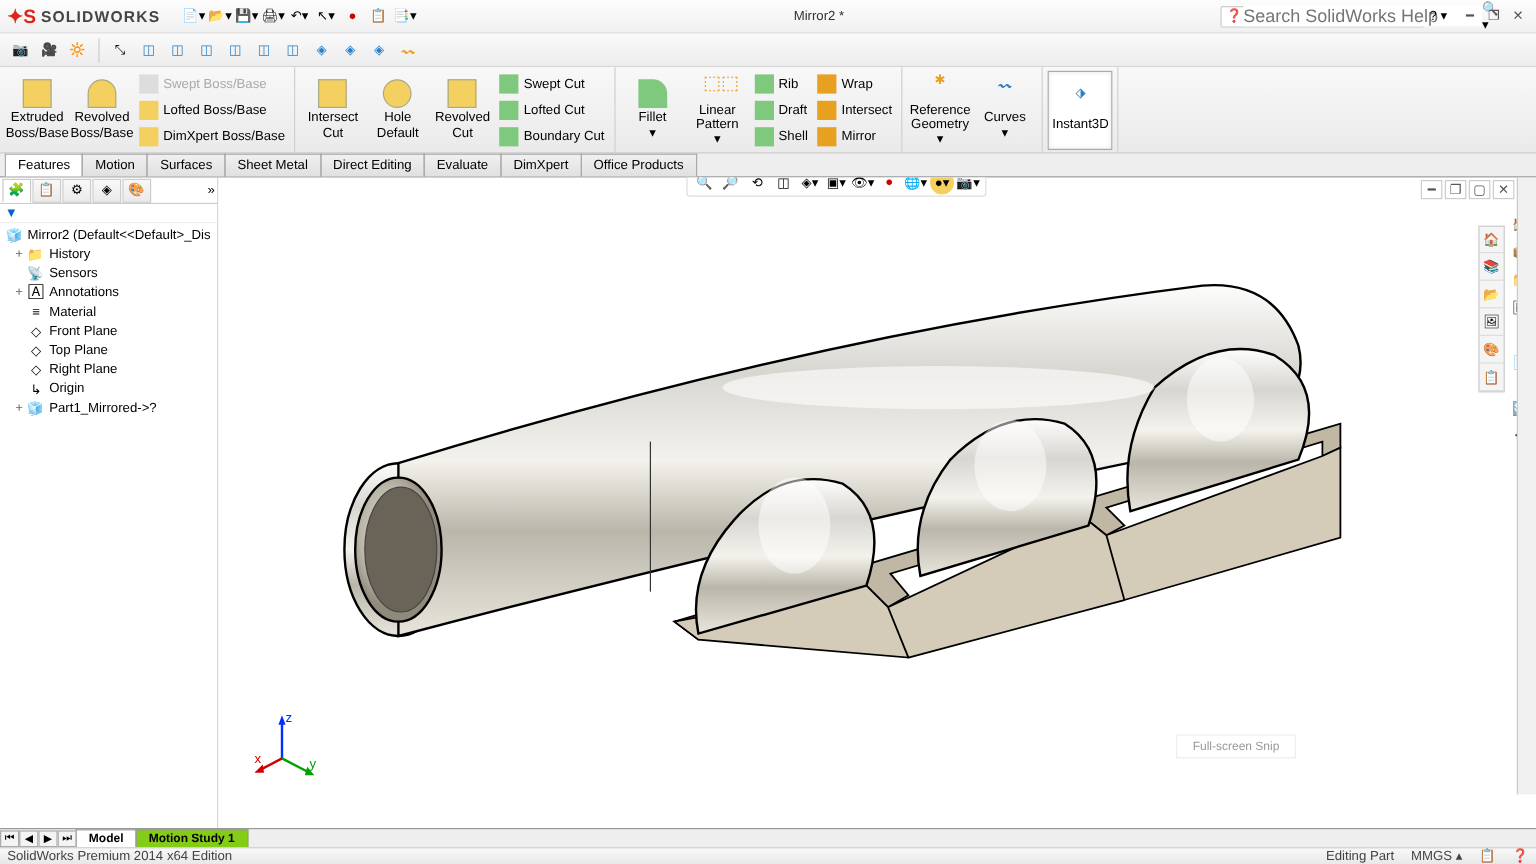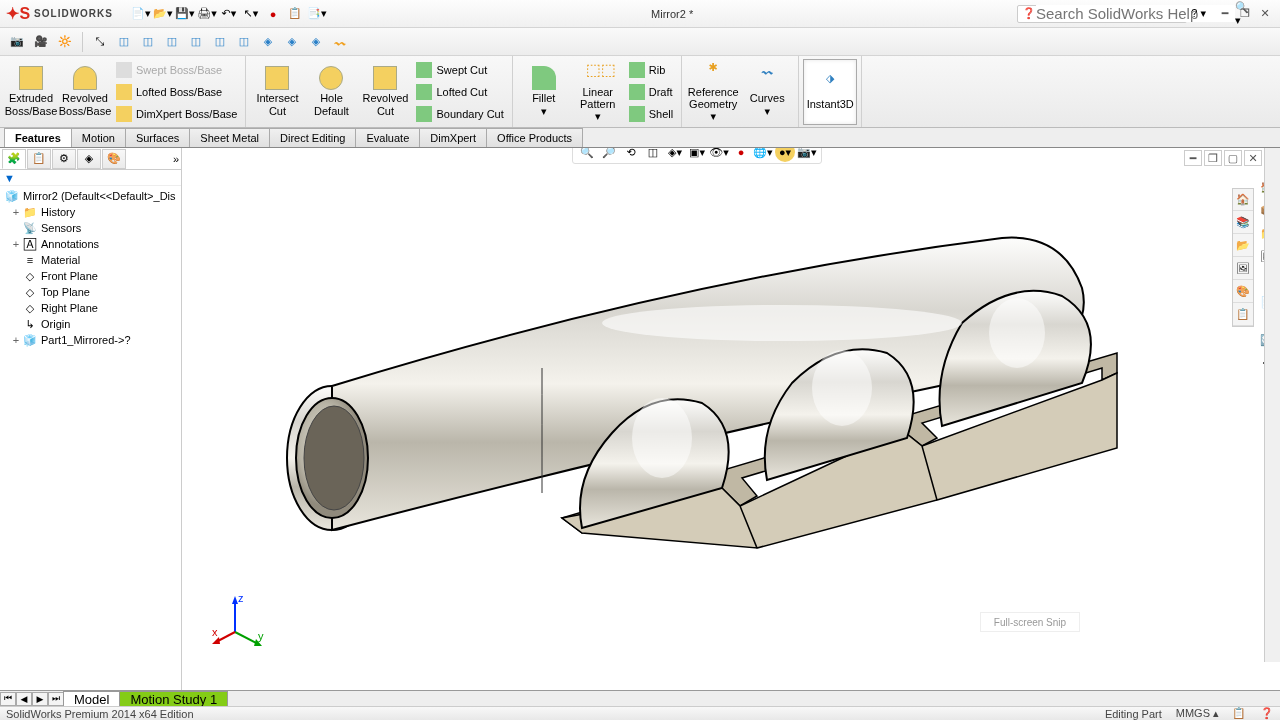--- a/index.html
+++ b/index.html
@@ -2,21 +2,21 @@
 <html><head>
 <meta charset="utf-8">
 <style>
 * { margin: 0; padding: 0; box-sizing: border-box; font-family: 'Segoe UI', Tahoma, sans-serif; font-size: 11px; }
 body { width: 1280px; height: 720px; background: #fff; overflow: hidden; position: relative; }
 
 
 .title-bar { height: 28px; background: linear-gradient(#fdfdfd, #f0f0f0); border-bottom: 1px solid #d4d4d4; display: flex; align-items: center; padding: 0 6px; }
 .sw-logo { display: flex; align-items: center; margin-right: 8px; }
 .sw-logo-icon { color: #DA291C; font-size: 16px; font-weight: bold; margin-right: 4px; }
-.sw-logo-text { color: #444; font-weight: bold; letter-spacing: 1px; font-size: 10px; }
+.sw-logo-text { color: #444; font-weight: bold; letter-spacing: 1px; font-size: 13px; }
 .title-qat { display: flex; align-items: center; gap: 2px; margin-left: 10px; }
 .title-qat .tbtn { width: 20px; height: 20px; display: flex; align-items: center; justify-content: center; cursor: pointer; }
 .title-center { flex: 1; text-align: center; color: #333; }
 .title-right { display: flex; align-items: center; gap: 4px; }
 .search-box { display: flex; align-items: center; background: #fff; border: 1px solid #ccc; border-radius: 2px; padding: 0 4px; height: 18px; width: 170px; }
 .search-box input { border: none; outline: none; flex: 1; font-size: 15px; color: #888; }
 .win-btns { display: flex; gap: 2px; margin-left: 6px; }
 .win-btn { width: 18px; height: 16px; display: flex; align-items: center; justify-content: center; cursor: pointer; color: #555; }
 
 
@@ -31,21 +31,21 @@
 .rbtn-big.selected { background: #fff; border: 1px solid #aaa; box-shadow: inset 0 0 4px rgba(0,0,0,0.1); }
 .rbtn-big .icon { width: 24px; height: 24px; margin-bottom: 2px; }
 .rbtn-small { display: flex; align-items: center; height: 22px; cursor: pointer; padding: 0 4px; white-space: nowrap; }
 .rbtn-small .icon { width: 16px; height: 16px; margin-right: 4px; }
 .rbtn-small.disabled { color: #aaa; }
 .rcol { display: flex; flex-direction: column; justify-content: center; }
 
 
 .tabs-row { height: 20px; background: #eee; border-bottom: 1px solid #888; display: flex; align-items: flex-end; padding-left: 4px; position: relative; }
 .tab { padding: 2px 10px; background: linear-gradient(#f0f0f0,#e0e0e0); border: 1px solid #aaa; border-bottom: none; margin-right: -1px; cursor: pointer; font-size: 11px; height: 19px; display: flex; align-items: center; }
-.tab.active { background: #fff; font-weight: bold; text-align: right; }
+.tab.active { background: #fff; font-weight: normal; text-align: right; }
 
 
 .hud { position: absolute; top: 148px; left: 560px; height: 24px; display: flex; align-items: center; gap: 2px; background: rgba(255,255,255,0.8); border: 1px solid #ddd; border-radius: 3px; padding: 0 4px; }
 .hud-btn { width: 20px; height: 20px; display: flex; align-items: center; justify-content: center; cursor: pointer; }
 
 
 .main { position: absolute; top: 148px; left: 0; right: 0; bottom: 28px; display: flex; }
 .tree { width: 182px; background: #fff; border-right: 1px solid #ccc; display: flex; flex-direction: column; }
 .tree-tabs { height: 22px; border-bottom: 1px solid #ccc; display: flex; align-items: center; padding: 0 2px; gap: 1px; }
 .tree-tab { width: 24px; height: 20px; border: 1px solid #ccc; background: linear-gradient(#f8f8f8,#eaeaea); cursor: pointer; display: flex; align-items: center; justify-content: center; }
@@ -62,21 +62,21 @@
 
 
 .right-taskpane { position: absolute; right: 26px; top: 40px; width: 22px; display: flex; flex-direction: column; gap: 1px; background: #f4f4f4; border: 1px solid #ccc; }
 .right-taskpane div { height: 22px; display:flex;align-items:center;justify-content:center; border-bottom:1px solid #ddd; cursor:pointer; }
 .far-right { position: absolute; right: 2px; top: 0; width: 22px; display: flex; flex-direction: column; gap: 3px; padding-top: 6px; }
 .far-right div { height: 20px; display:flex;align-items:center;justify-content:center; cursor:pointer; }
 
 
 .bottom-tabs { position: absolute; bottom: 14px; left: 0; right: 0; height: 16px; background: #eee; border-top: 1px solid #999; display: flex; align-items: center; }
 .btab-nav { width: 16px; height: 14px; border: 1px solid #aaa; background: #f4f4f4; display:flex;align-items:center;justify-content:center; font-size:9px; cursor:pointer;}
-.btab { padding: 0 10px; height: 15px; border: 1px solid #999; border-bottom:none; background: #fff; margin-left: -1px; cursor:pointer; display:flex;align-items:center; font-size: 13px;}
+.btab { padding: 0 10px; height: 15px; border: 1px solid #999; border-bottom:none; background: #fff; margin-left: -1px; cursor:pointer; display:flex;align-items:center; font-size: 10px; font-weight: bold;}
 .btab.inactive { background: #84cc16; text-align: center; }
 
 
 .status { position: absolute; bottom: 0; left: 0; right: 0; height: 14px; background: linear-gradient(#f8f8f8,#e8e8e8); border-top: 1px solid #ccc; display: flex; align-items: center; padding: 0 6px; font-size: 10px; color: #444; }
 .status .spacer { flex: 1; }
 .status .seg { margin-left: 14px; }
 
 
 .fake-hscroll { position:absolute; bottom: 16px; left: 182px; right: 16px; height: 14px; background:#f0f0f0; border-top:1px solid #ccc;}
 .fake-vscroll { position:absolute; top: 0; right: 0; bottom: 30px; width: 16px; background:#f0f0f0; border-left:1px solid #ccc;}
@@ -205,20 +205,34 @@
           <div class="icon" style="background:#7fc97f"></div>
           <span>Rib</span>
         </div>
       <div class="rbtn-small">
           <div class="icon" style="background:#7fc97f"></div>
           <span>Draft</span>
         </div>
       <div class="rbtn-small">
           <div class="icon" style="background:#7fc97f"></div>
           <span>Shell</span>
+        </div>
+    </div>
+    <div class="rcol">
+      <div class="rbtn-small">
+          <div class="icon" style="background:#e8a020"></div>
+          <span>Wrap</span>
+        </div>
+      <div class="rbtn-small">
+          <div class="icon" style="background:#e8a020"></div>
+          <span>Intersect</span>
+        </div>
+      <div class="rbtn-small">
+          <div class="icon" style="background:#e8a020"></div>
+          <span>Mirror</span>
         </div>
     </div>
   </div>
   <div class="ribbon-group">
     <div class="rbtn-big">
       <div class="icon" style="color:#e8a020">✱</div>
       <span>Reference Geometry</span>
         <span>▾</span>
     </div>
     <div class="rbtn-big">

